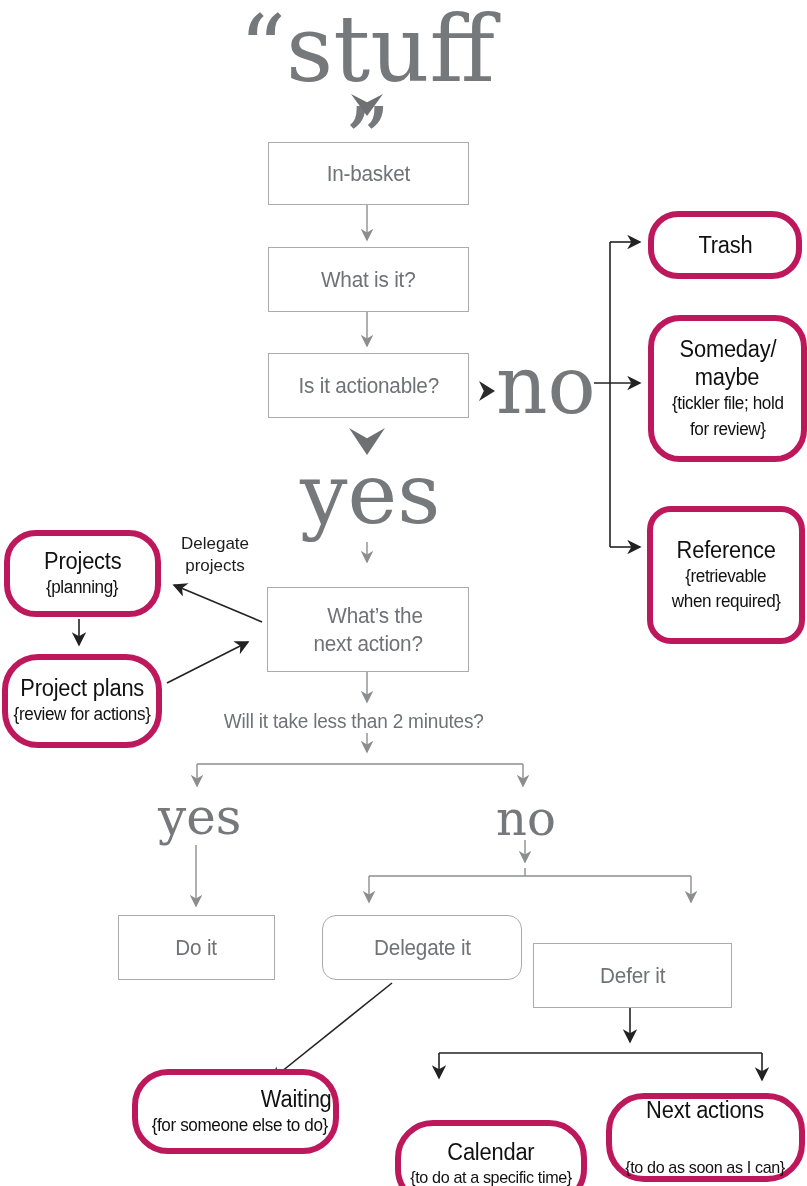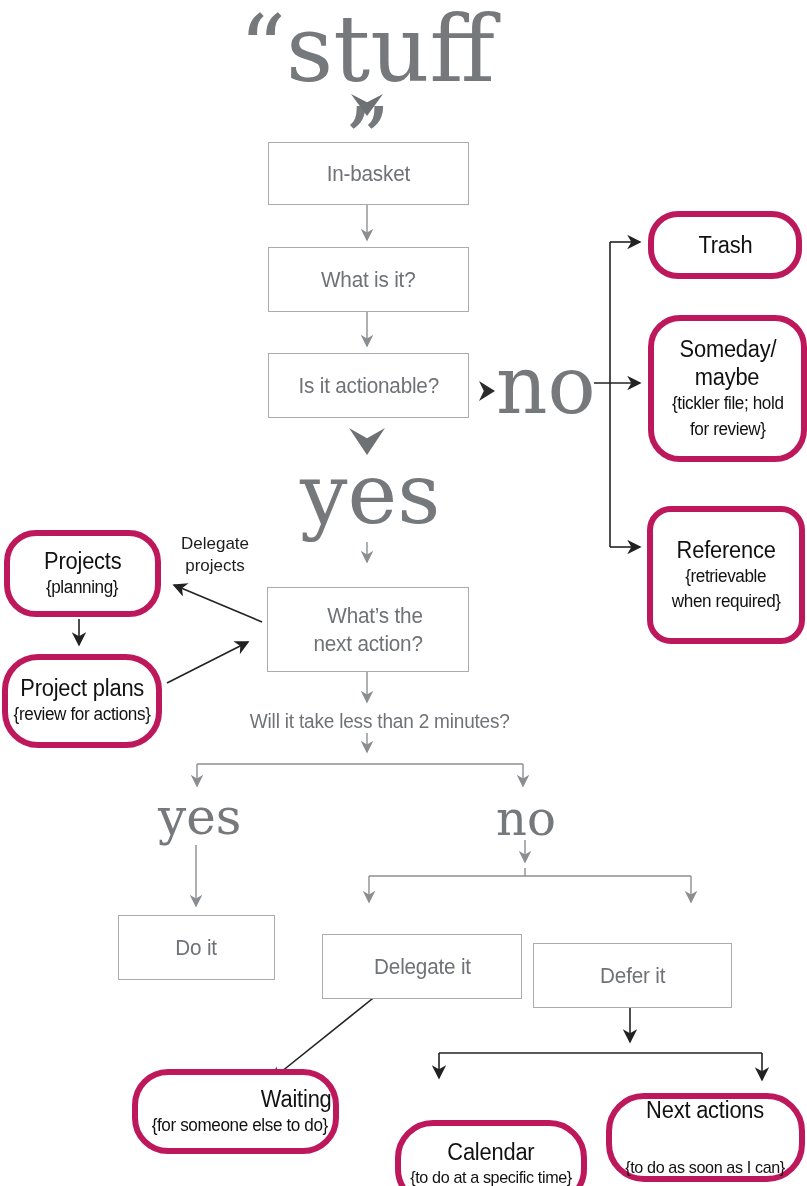--- a/index.html
+++ b/index.html
@@ -22,21 +22,21 @@
 
   .serif{position:absolute;font-family:"DejaVu Serif","Liberation Serif",serif;
          color:#76797c;text-align:center;line-height:1;}
 
   .chevron{position:absolute;background:#6e7174;
            clip-path:polygon(0 0,50% 38%,100% 0,50% 100%);}
   .rarrow{position:absolute;background:#2b2b2b;
           clip-path:polygon(0 0,100% 50%,0 100%,30% 50%);}
 
   .lbl-dark{position:absolute;color:#1c1c1c;font-size:17px;line-height:1.3;text-align:center;}
-  .lbl-gray{position:absolute;color:#6f7276;font-size:20px;line-height:1.2;text-align:right;letter-spacing:-0.2px;}
+  .lbl-gray{position:absolute;color:#6f7276;font-size:20px;line-height:1.2;text-align:left;letter-spacing:-0.2px;}
   .lbl-gray .inner{display:inline-block;transform:scaleX(0.95);}
 </style>
 </head>
 <body>
 
 <div id="stage">
 
   <svg id="connectors" viewBox="0 0 807 1186" xmlns="http://www.w3.org/2000/svg">
     <defs>
       <marker id="ag" markerWidth="10" markerHeight="10" refX="8" refY="4.5" orient="auto">
@@ -142,21 +142,21 @@
     <span class="inner">Will it take less than 2 minutes?</span>
   </div>
 
   <div class="serif" style="left:158px;top:792px;width:78px;font-size:50px;">yes</div>
   <div class="serif" style="left:496px;top:794px;width:60px;font-size:48px;">no</div>
 
   <div class="gbox" style="left:118px;top:915px;width:155px;height:63px;">
     <span class="inner">Do it</span>
   </div>
 
-  <div class="gbox" style="left:322px;top:934px;width:198px;height:63px;">
+  <div class="gbox" style="left:322px;top:915px;width:198px;height:63px;border-radius:14px;">
     <span class="inner">Delegate it</span>
   </div>
 
   <div class="gbox" style="left:533px;top:915px;width:197px;height:63px;margin-top:28px;">
     <span class="inner">Defer it</span>
   </div>
 
   <div class="bbox" style="left:132px;top:1069px;width:195px;height:73px;border-radius:36px;align-items:flex-end;">
     <span class="ttl">Waiting</span>
     <span class="sub">{for someone else to do}</span>

